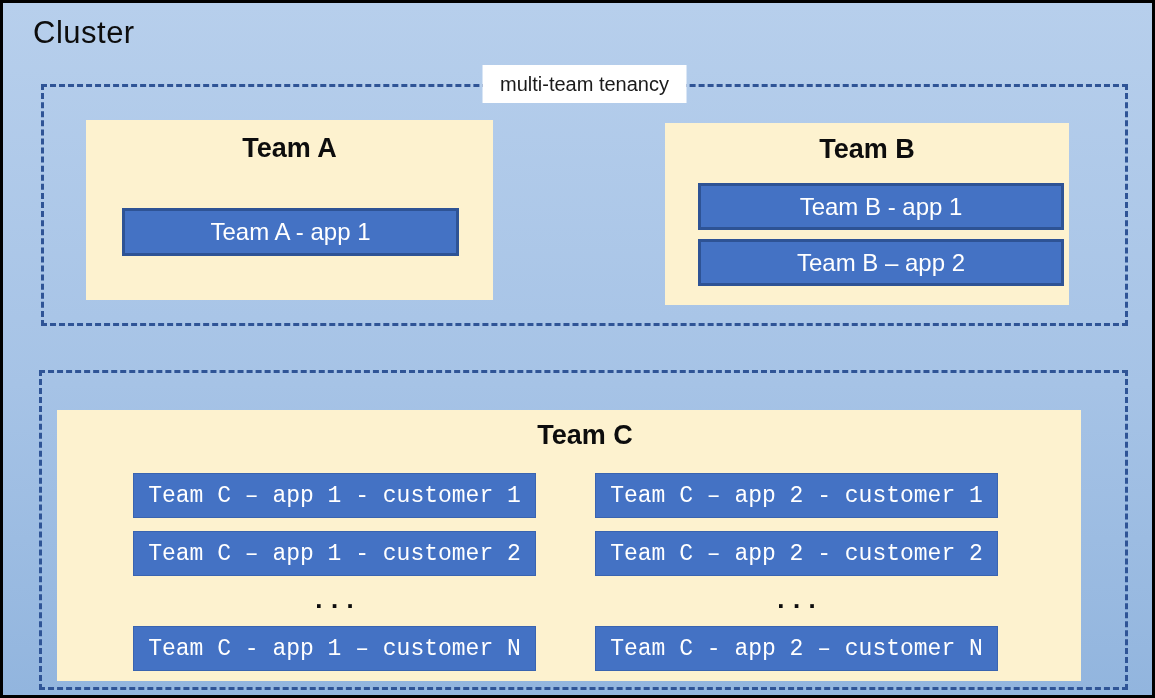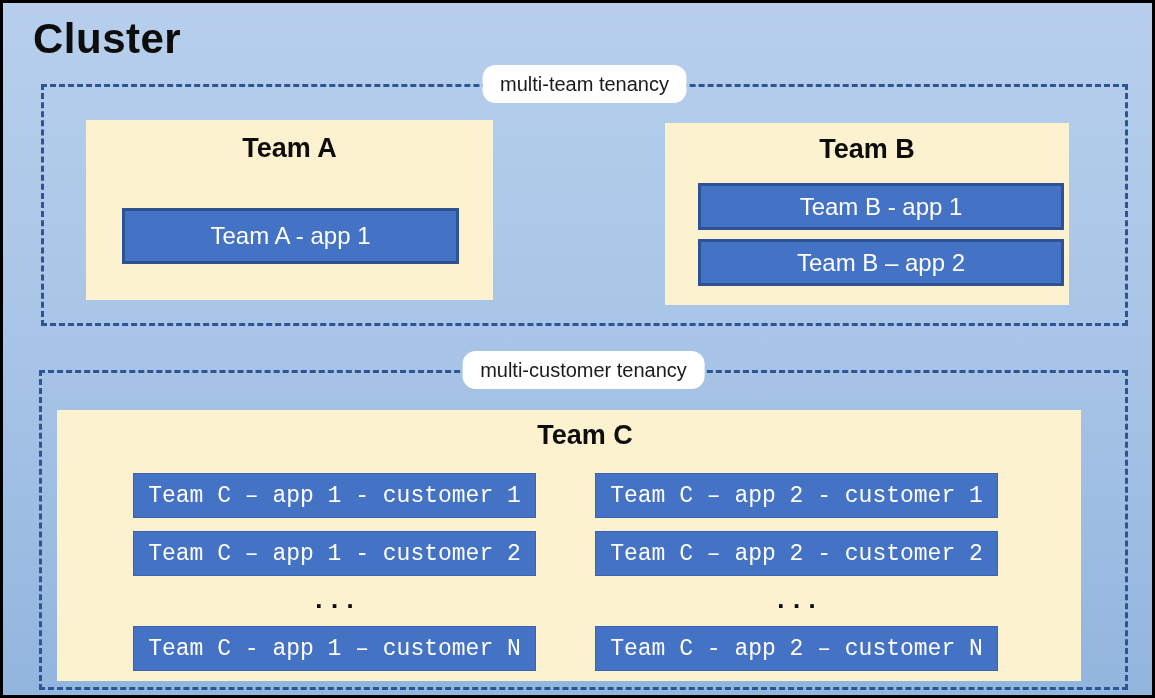--- a/index.html
+++ b/index.html
@@ -11,43 +11,42 @@
     position: relative;
     width: 1155px; height: 698px;
     box-sizing: border-box;
     border: 3px solid #000000;
     background: linear-gradient(180deg, #b7cfec 0%, #a6c3e6 55%, #92b5de 100%);
     overflow: hidden;
   }
   .cluster-title {
     position: absolute;
     left: 30px; top: 12px;
-    font-size: 42px;
-    font-weight: bold;
+    font-size: 31px;
+    font-weight: normal;
     color: #0d0d0d;
     letter-spacing: 0.5px;
   }
   .section {
     position: absolute;
     box-sizing: border-box;
     border: 3px dashed #2f5496;
   }
   .section-1 { left: 38px; top: 81px;  width: 1087px; height: 242px; }
   .section-2 { left: 36px; top: 367px; width: 1089px; height: 320px; }
   .section-label {
     position: absolute;
     left: 50%; top: -3px;
     transform: translate(-50%, -50%);
     background: #ffffff;
     padding: 5px 18px;
     font-size: 20px;
     color: #1a1a1a;
     white-space: nowrap;
     line-height: 1.4;
-    border-radius: 13px;
   }
   .team-panel {
     position: absolute;
     box-sizing: border-box;
     background: #fdf2cf;
   }
   .team-a { left: 42px;  top: 33px; width: 407px;  height: 180px; }
   .team-b { left: 621px; top: 36px; width: 404px;  height: 182px; }
   .team-c { left: 15px;  top: 37px; width: 1024px; height: 271px; }
   .team-title {
@@ -66,21 +65,21 @@
     box-sizing: border-box;
     background: #4472c4;
     border: 3px solid #2e5395;
     color: #ffffff;
     font-size: 24px;
     display: flex;
     align-items: center;
     justify-content: center;
     white-space: nowrap;
   }
-  .team-a .app-box { left: 36px; top: 88px; width: 337px; height: 56px; }
+  .team-a .app-box { left: 36px; top: 88px; width: 337px; height: 48px; }
   .team-b .app-box { left: 33px; width: 366px; height: 47px; }
   .team-b .app-1 { top: 60px; }
   .team-b .app-2 { top: 116px; }
   .customer-col {
     position: absolute;
     top: 63px;
     width: 403px;
     display: flex;
     flex-direction: column;
     font-family: Liberation Mono, monospace;
@@ -128,21 +127,20 @@
     </div>
 
     <div class="team-panel team-b">
       <div class="team-title">Team B</div>
       <div class="app-box app-1">Team B - app 1</div>
       <div class="app-box app-2">Team B – app 2</div>
     </div>
   </div>
 
   <div class="section section-2">
-    <div class="section-label">multi-customer tenancy</div>
 
     <div class="team-panel team-c">
       <div class="team-title">Team C</div>
 
       <div class="customer-col col-1">
         <div class="customer-row">Team C – app 1 - customer 1</div>
         <div class="customer-row">Team C – app 1 - customer 2</div>
         <div class="ellipsis">...</div>
         <div class="customer-row">Team C - app 1 – customer N</div>
       </div>

